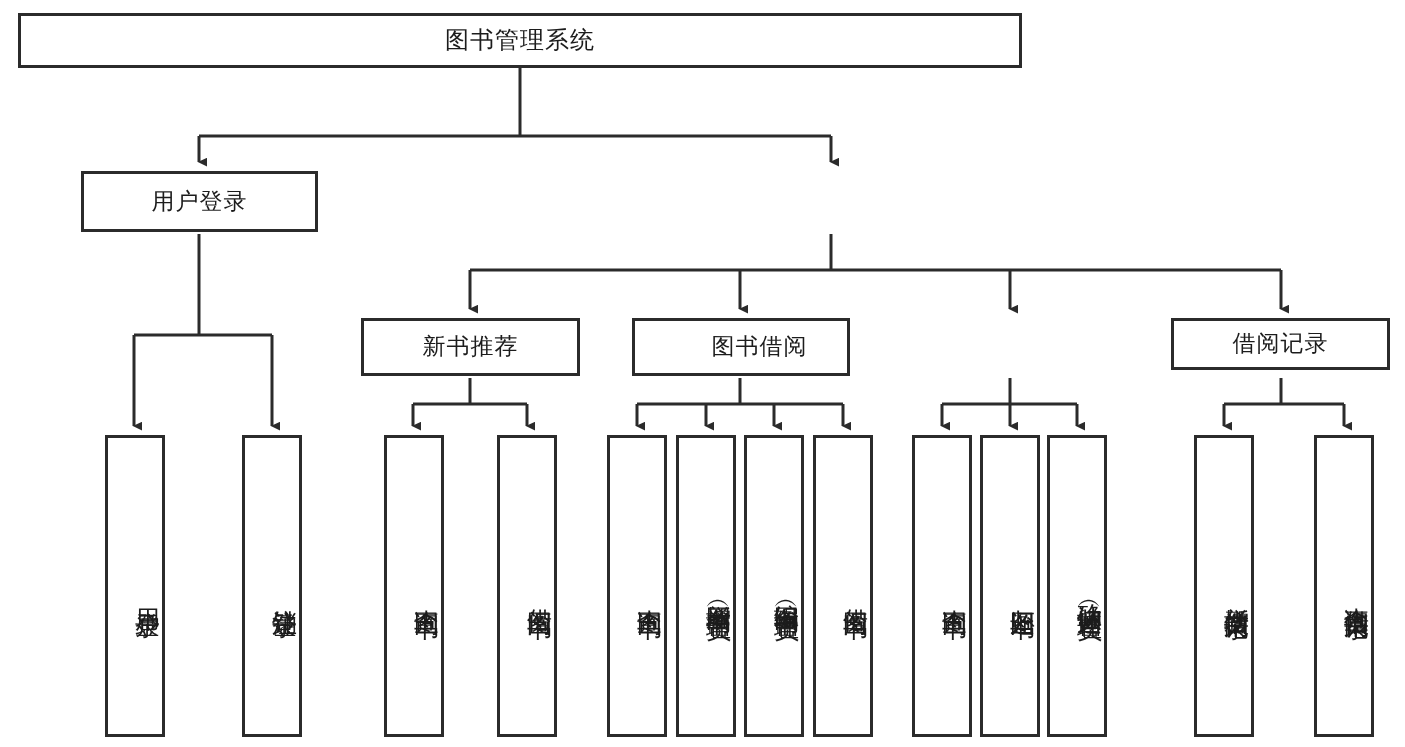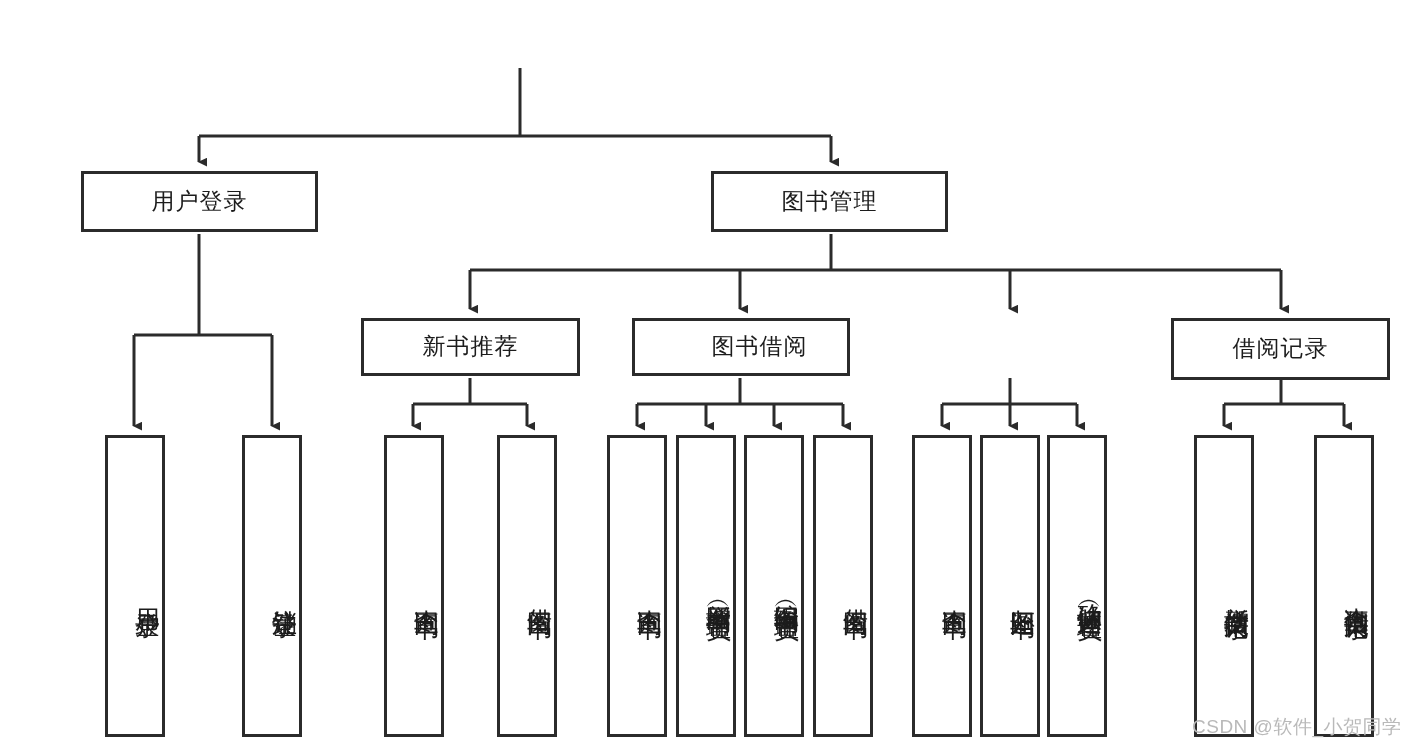--- a/index.html
+++ b/index.html
@@ -117,35 +117,35 @@
       <path d="M1010,404 L1010,426" marker-end="url(#ah)"></path>
       <path d="M1077,404 L1077,426" marker-end="url(#ah)"></path>
 
       <path d="M1281,378 L1281,404"></path>
       <path d="M1224,404 L1344,404"></path>
       <path d="M1224,404 L1224,426" marker-end="url(#ah)"></path>
       <path d="M1344,404 L1344,426" marker-end="url(#ah)"></path>
     </g>
   </svg>
 
+  <div class="node horiz root" style="left:18px; top:13px; width:1004px; height:55px;">
+    <span>图书管理系统</span>
+  </div>
 
   <div class="node horiz" style="left:81px; top:171px; width:237px; height:61px;">
     <span>用户登录</span>
-  </div>
-  <div class="node horiz" style="left:711px; top:171px; width:237px; height:61px;">
-    <span>图书管理</span>
   </div>
 
   <div class="node horiz" style="left:361px; top:318px; width:219px; height:58px;align-items:center;">
     <span>新书推荐</span>
   </div>
   <div class="node horiz" style="left:632px; top:318px; width:218px; height:58px;padding-left:37px;">
     <span>图书借阅</span>
   </div>
-  <div class="node horiz" style="left:1171px; top:318px; width:219px; height:62px;">
+  <div class="node horiz" style="left:1171px; top:318px; width:219px; height:52px;">
     <span>借阅记录</span>
   </div>
 
   <div class="node leaf" style="left:105px; top:435px; width:60px; height:302px;">
     <span class="leaf-text">用户登录</span>
   </div>
   <div class="node leaf" style="left:242px; top:435px; width:60px; height:302px;">
     <span class="leaf-text">注销登录</span>
   </div>
 
@@ -179,15 +179,14 @@
     <span class="leaf-text">确认归还（管理员）</span>
   </div>
 
   <div class="node leaf" style="left:1194px; top:435px; width:60px; height:302px;">
     <span class="leaf-text">新增借阅记录</span>
   </div>
   <div class="node leaf" style="left:1314px; top:435px; width:60px; height:302px;">
     <span class="leaf-text">查询借阅记录</span>
   </div>
 
-  <div class="wm">CSDN @软件_小贺同学</div>
 
 </div>
 
 </body></html>

